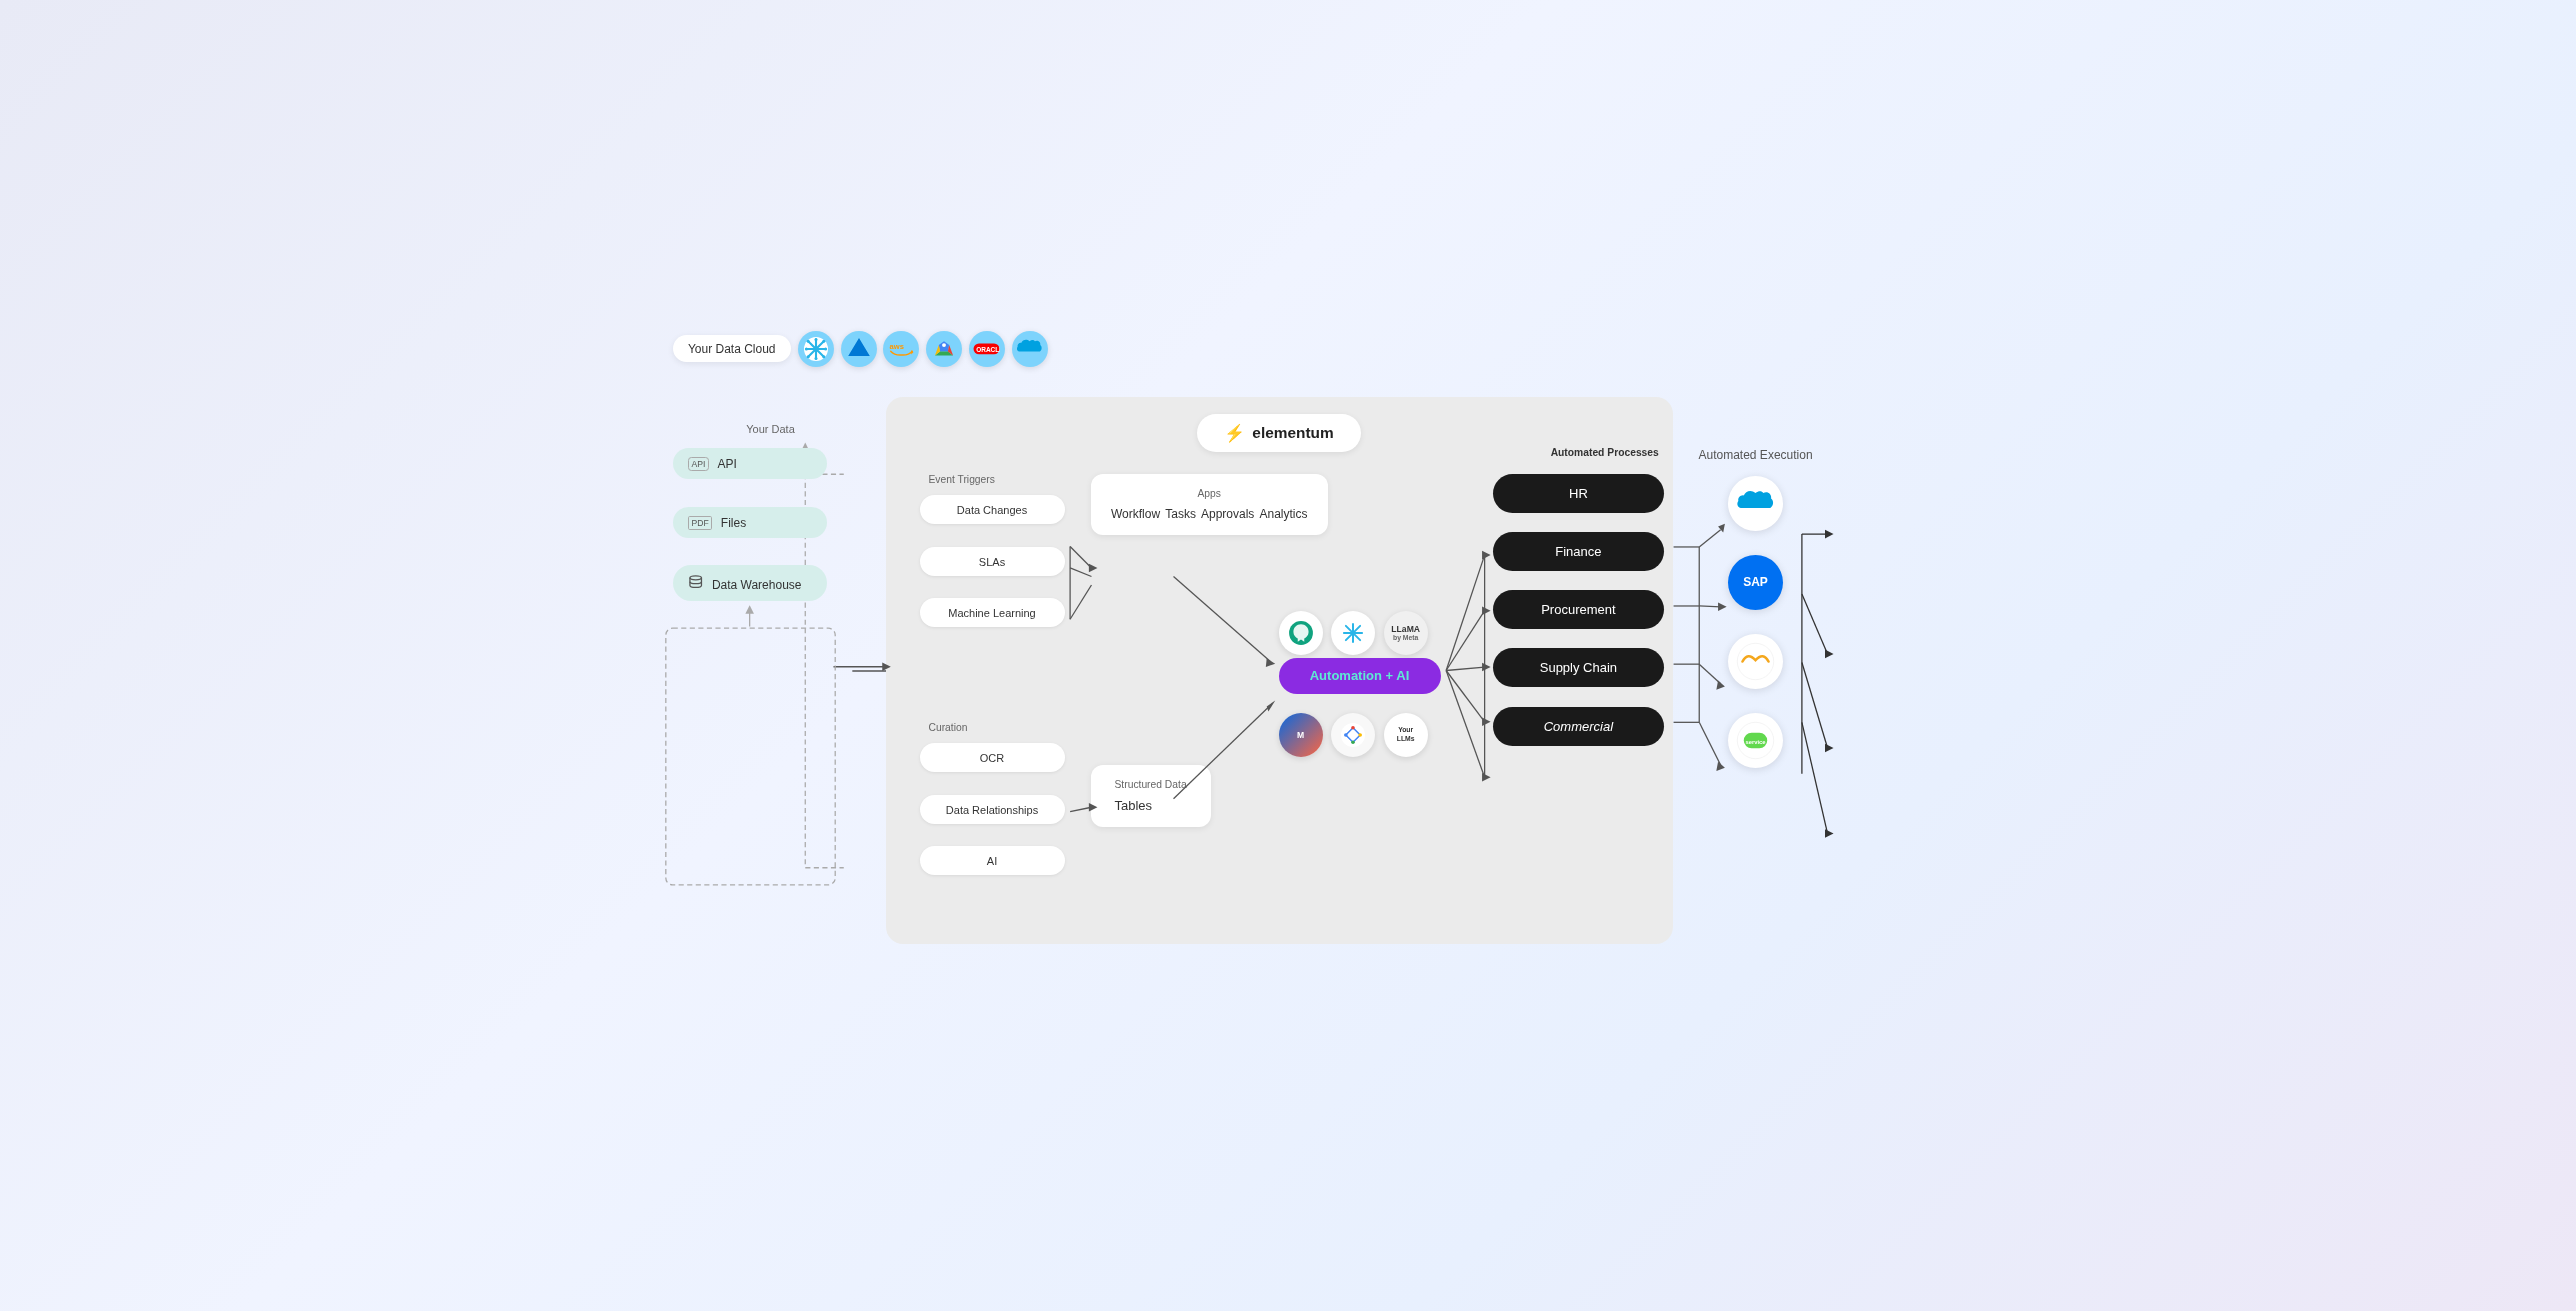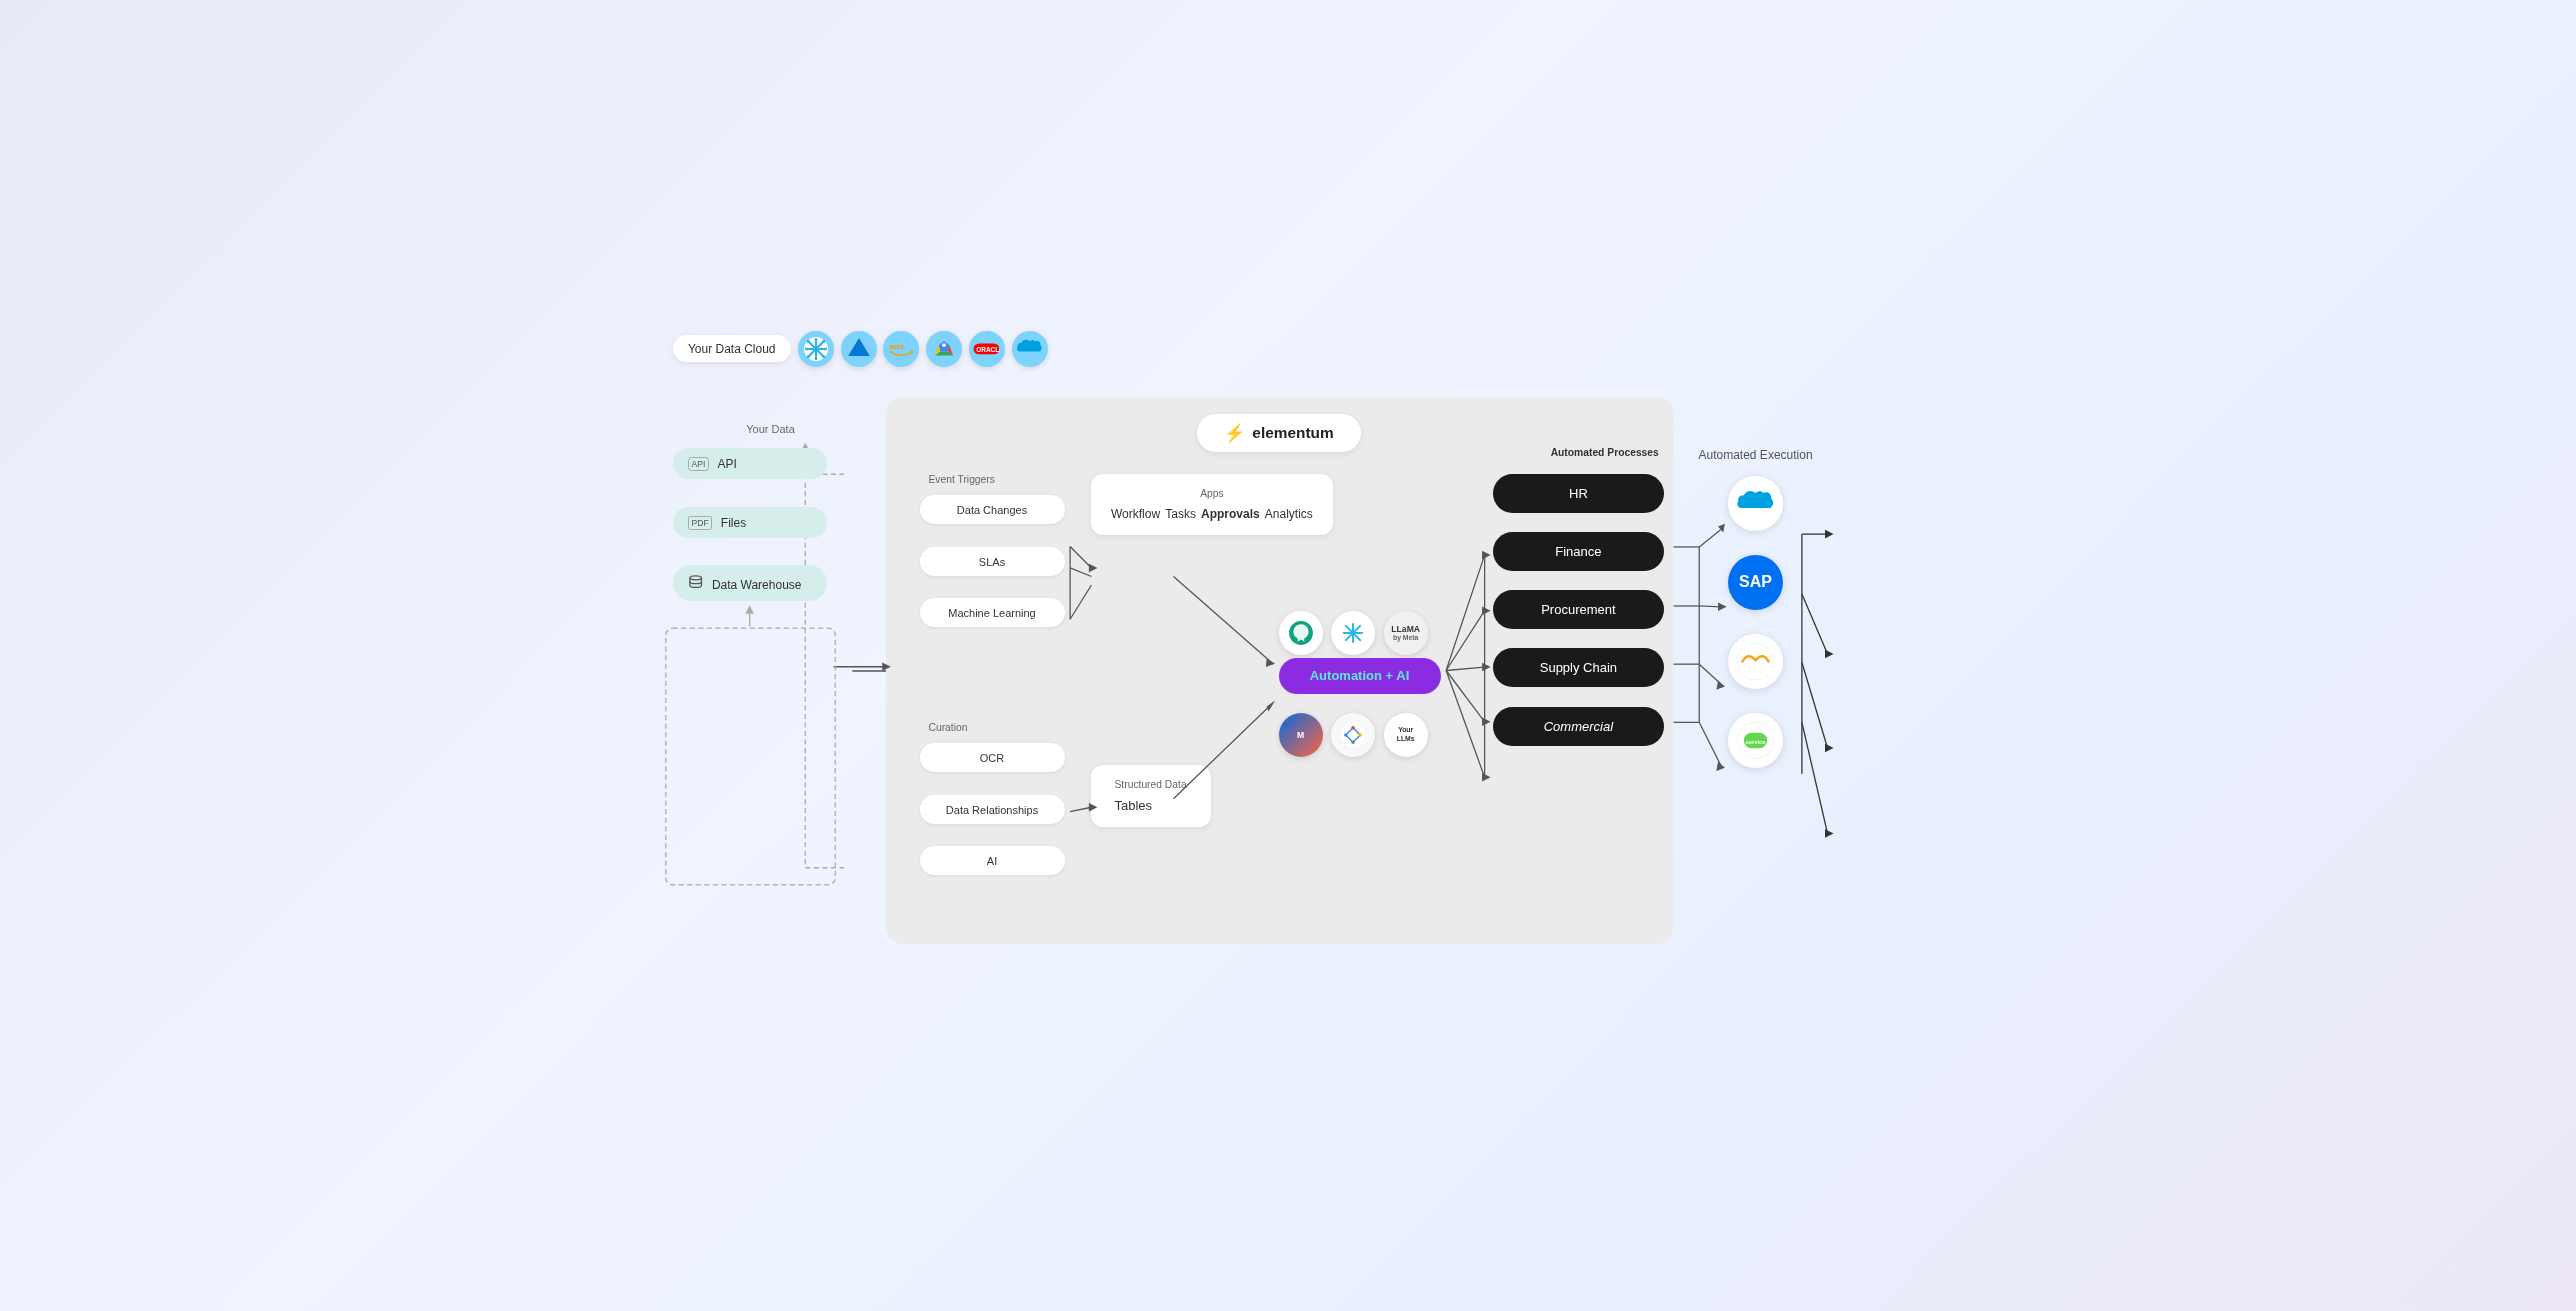--- a/index.html
+++ b/index.html
@@ -283,21 +283,21 @@
 
       <div class="pill" style="position:absolute; top:150px; left:34px; width:145px;">SLAs</div>
 
       <div class="pill" style="position:absolute; top:201px; left:34px; width:145px;">Machine Learning</div>
 
       <div style="position:absolute; top:77px; left:205px; background:white; border-radius:12px; padding:13.7px 20.5px; box-shadow:0 1.7px 6.8px rgba(0,0,0,0.07);">
         <div style="font-size:10.3px; color:#666; font-weight:500; text-align:center; margin-bottom:8.6px;">Apps</div>
         <div style="display:flex; flex-direction:row; gap:5.1px;">
           <span style="font-size:12px; color:#333; font-weight:500;">Workflow</span>
           <span style="font-size:12px; color:#333; font-weight:500;">Tasks</span>
-          <span style="font-size:12px; color:#333; font-weight:700;">Approvals</span>
+          <span style="font-size:12px; color:#333; font-weight:400;">Approvals</span>
           <span style="font-size:12px; color:#333; font-weight:500;">Analytics</span>
         </div>
       </div>
 
       <div style="position:absolute; top:325px; left:43px; font-size:10.3px; color:#666; font-weight:500;">Curation</div>
 
       <div class="pill" style="position:absolute; top:346px; left:34px; width:145px;">OCR</div>
 
       <div class="pill" style="position:absolute; top:398px; left:34px; width:145px;">Data Relationships</div>
 
@@ -396,21 +396,21 @@
     <div style="position:absolute; top:68px; left:1052px; display:flex; flex-direction:column; align-items:center; gap:0;">
       <div style="font-size:12px; color:#555; font-weight:500; margin-bottom:13.7px; text-align:center;">Automated Execution</div>
 
       <div class="exec-circle" style="margin-bottom:24px;">
         <svg width="39" height="32.5" viewBox="0 0 50 38" fill="none">
           <path d="M25 6 C20 1 12 3 10 9 C6 8 2 12 3 16 C1 18 1 24 6 25 H44 C48 23 49 16 45 13 C46 7 40 3 35 6 C33 3 29 3 25 6Z" fill="#00A1E0"></path>
         </svg>
       </div>
 
       <div class="exec-circle" style="margin-bottom:24px; background:#0070F2;">
-        <span style="color:white; font-weight:800; font-size:16px;">SAP</span>
+        <span style="color:white; font-weight:800; font-size:12px;">SAP</span>
       </div>
 
       <div class="exec-circle" style="margin-bottom:24px;">
         <svg width="39" height="39" viewBox="0 0 60 60" fill="none">
           <circle cx="30" cy="30" r="28" fill="white" stroke="#eee" stroke-width="1"></circle>
           <path d="M10 30 Q18 15 30 28 Q42 15 50 30" stroke="#F4A71D" stroke-width="4" fill="none" stroke-linecap="round"></path>
         </svg>
       </div>
 
       <div class="exec-circle">

